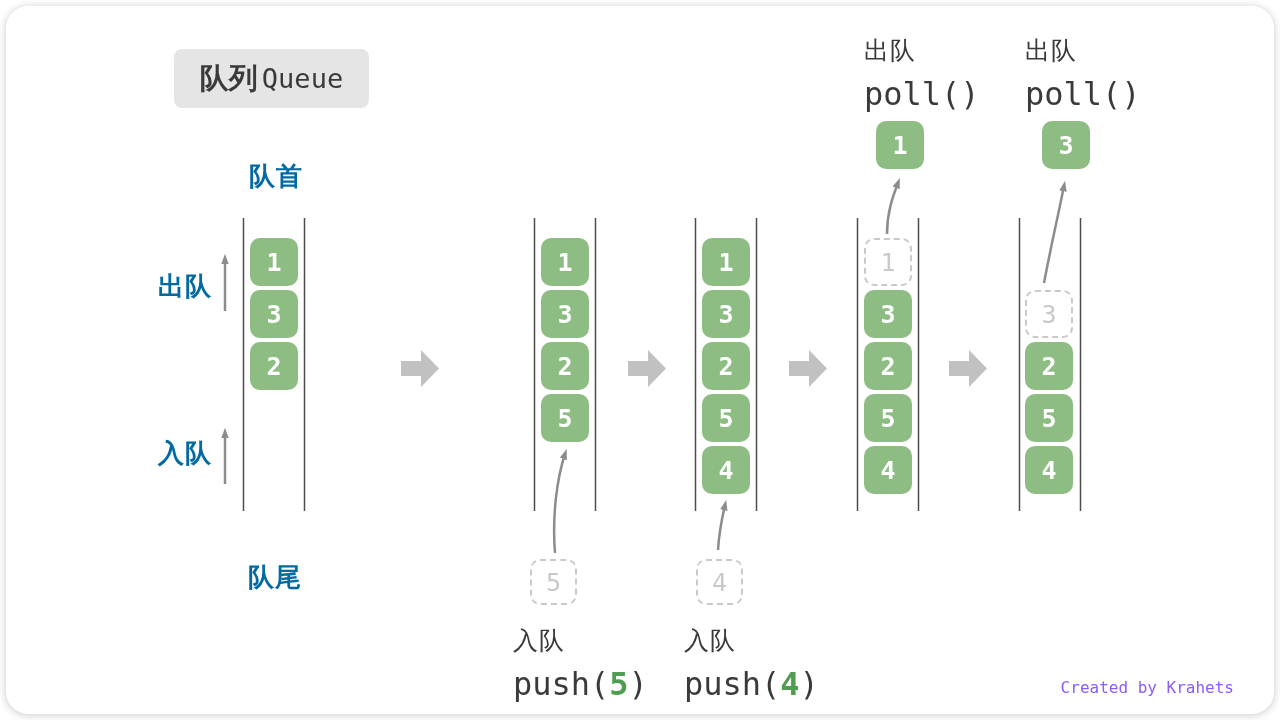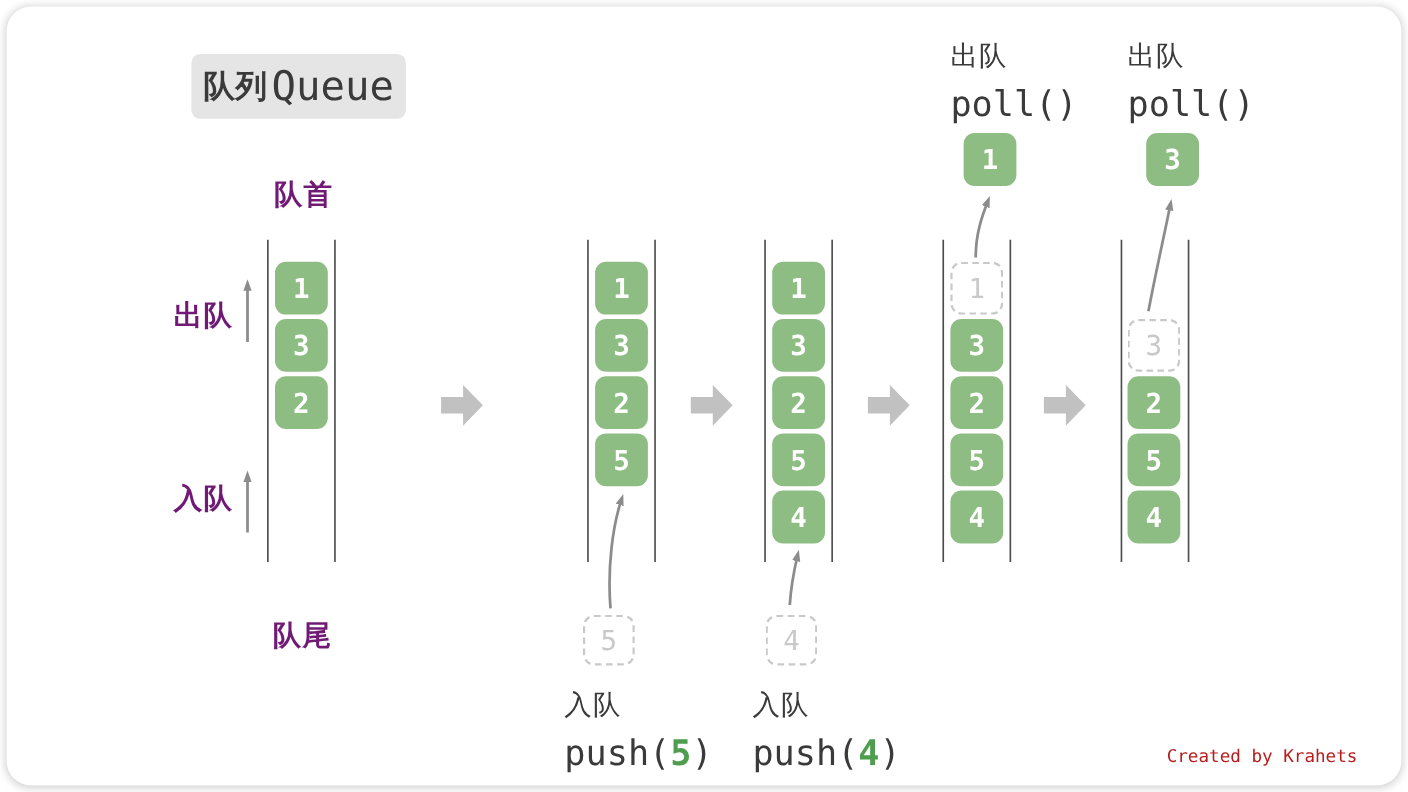--- a/index.html
+++ b/index.html
@@ -11,42 +11,42 @@
     overflow: hidden;
   }
   .layer { position: absolute; left: 0; top: 0; width: 1280px; height: 720px; }
 
   .title-badge {
     position: absolute; left: 168px; top: 43px; width: 195px; height: 59px;
     background: #e5e5e5; border-radius: 8px;
     display: flex; align-items: center; justify-content: center; gap: 4px;
   }
   .title-zh { font-size: 29px; font-weight: bold; color: #3a3a3a; }
-  .title-en { font-size: 37px; color: #3a3a3a; font-family: "DejaVu Sans Mono", monospace; }
+  .title-en { font-size: 27px; color: #3a3a3a; font-family: "DejaVu Sans Mono", monospace; }
 
-  .cjk-label { position: absolute; font-size: 26px; font-weight: bold; color: #701a75; letter-spacing: 1px; }
+  .cjk-label { position: absolute; font-size: 26px; font-weight: bold; color: #0369a1; letter-spacing: 1px; }
 
   .qbox {
     position: absolute; width: 48px; height: 48px; border-radius: 10px;
     background: #8dbd83; color: #ffffff;
     font-family: "DejaVu Sans Mono", monospace; font-size: 25px; font-weight: 600;
     display: flex; align-items: center; justify-content: center;
   }
   .qbox.ghost {
     background: transparent; border: 2px dashed #c9c9c9; color: #c9c9c9; font-weight: normal;
   }
 
   .op-label { position: absolute; color: #3a3a3a; }
   .op-zh { font-size: 25px; font-weight: 500; letter-spacing: 1px; }
   .op-code { font-family: "DejaVu Sans Mono", monospace; font-size: 32px; margin-top: 8px; }
   .op-arg { color: #4f9e4f; font-weight: bold; }
 
   .watermark {
     position: absolute; right: 40px; top: 672px;
-    font-family: "DejaVu Sans Mono", monospace; font-size: 16px; color: #b91c1c;
+    font-family: "DejaVu Sans Mono", monospace; font-size: 16px; color: #8b5cf6;
   }
 </style>
 </head>
 <body>
 
 <div class="canvas">
 
   <svg class="layer" viewBox="0 0 1280 720">
     <defs>
       <marker id="ah" markerWidth="4.6" markerHeight="4" refX="2.1" refY="1.5" orient="auto">

